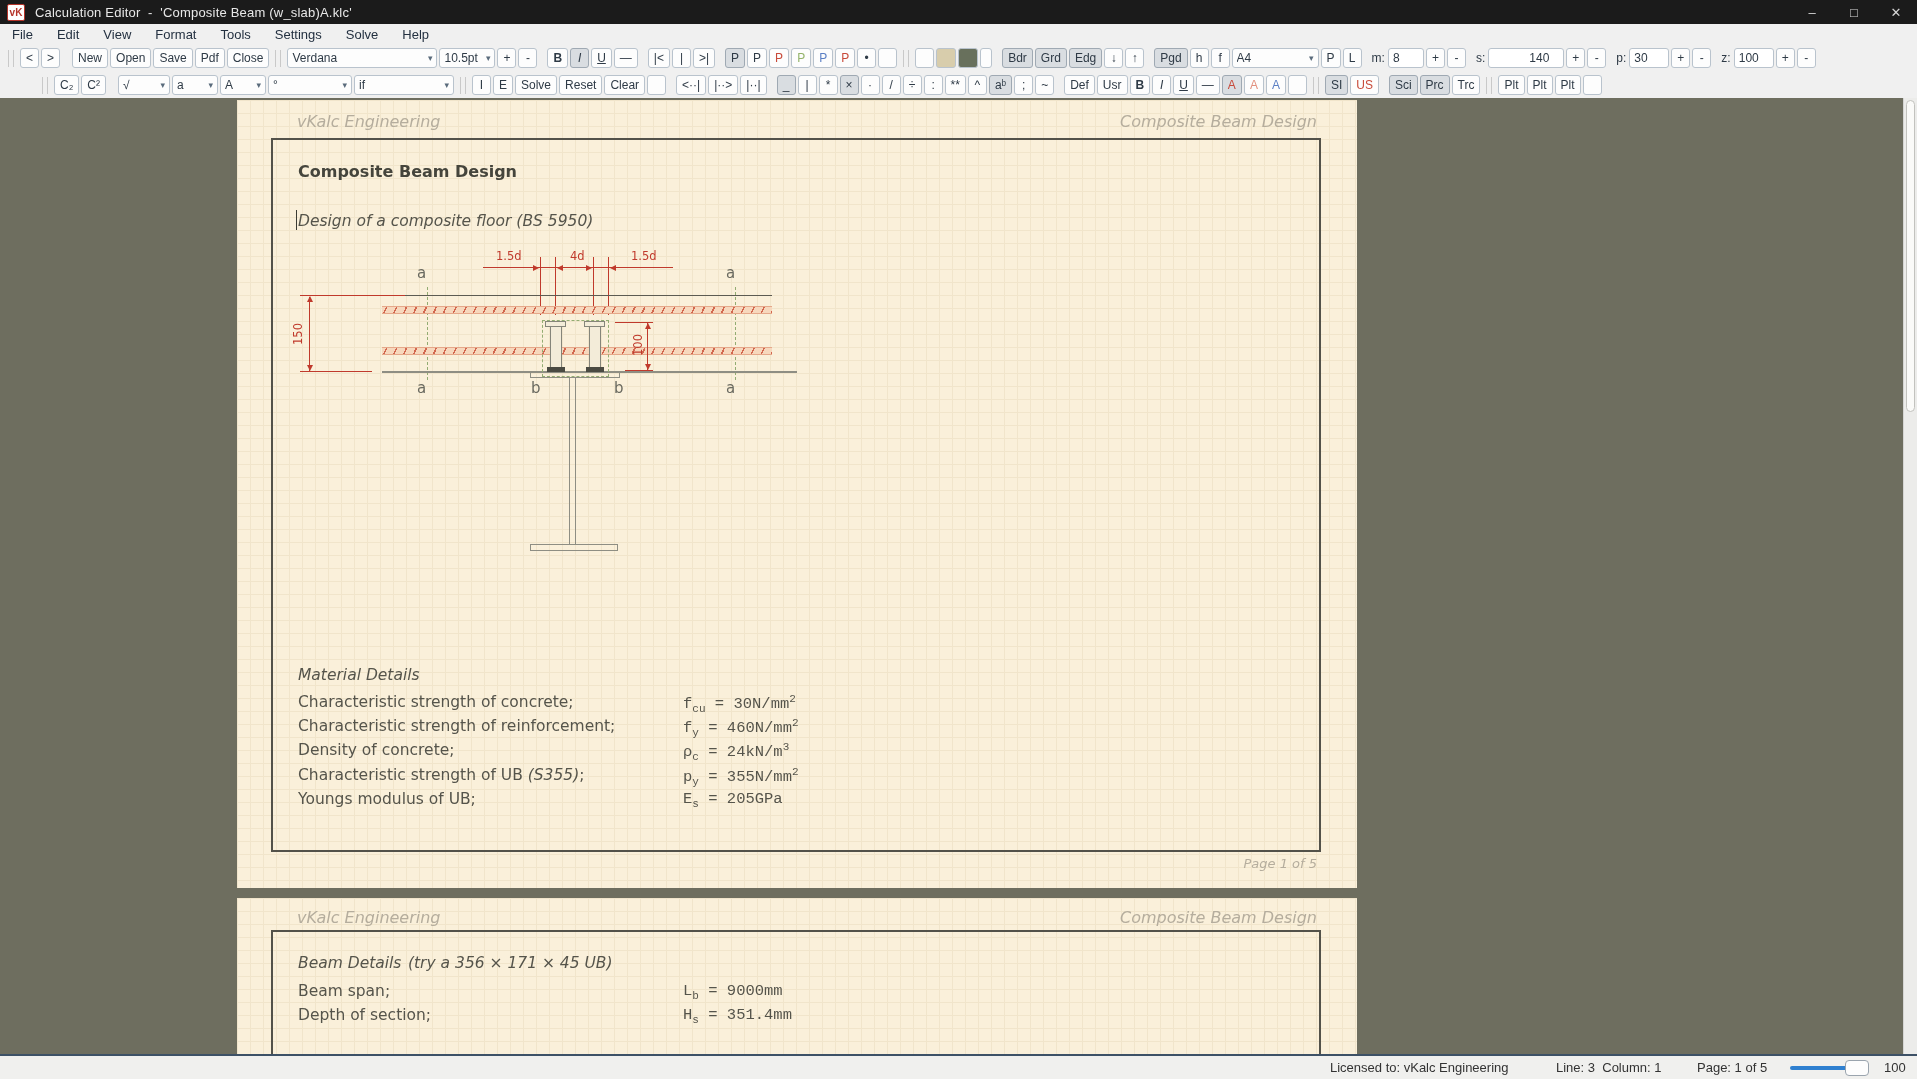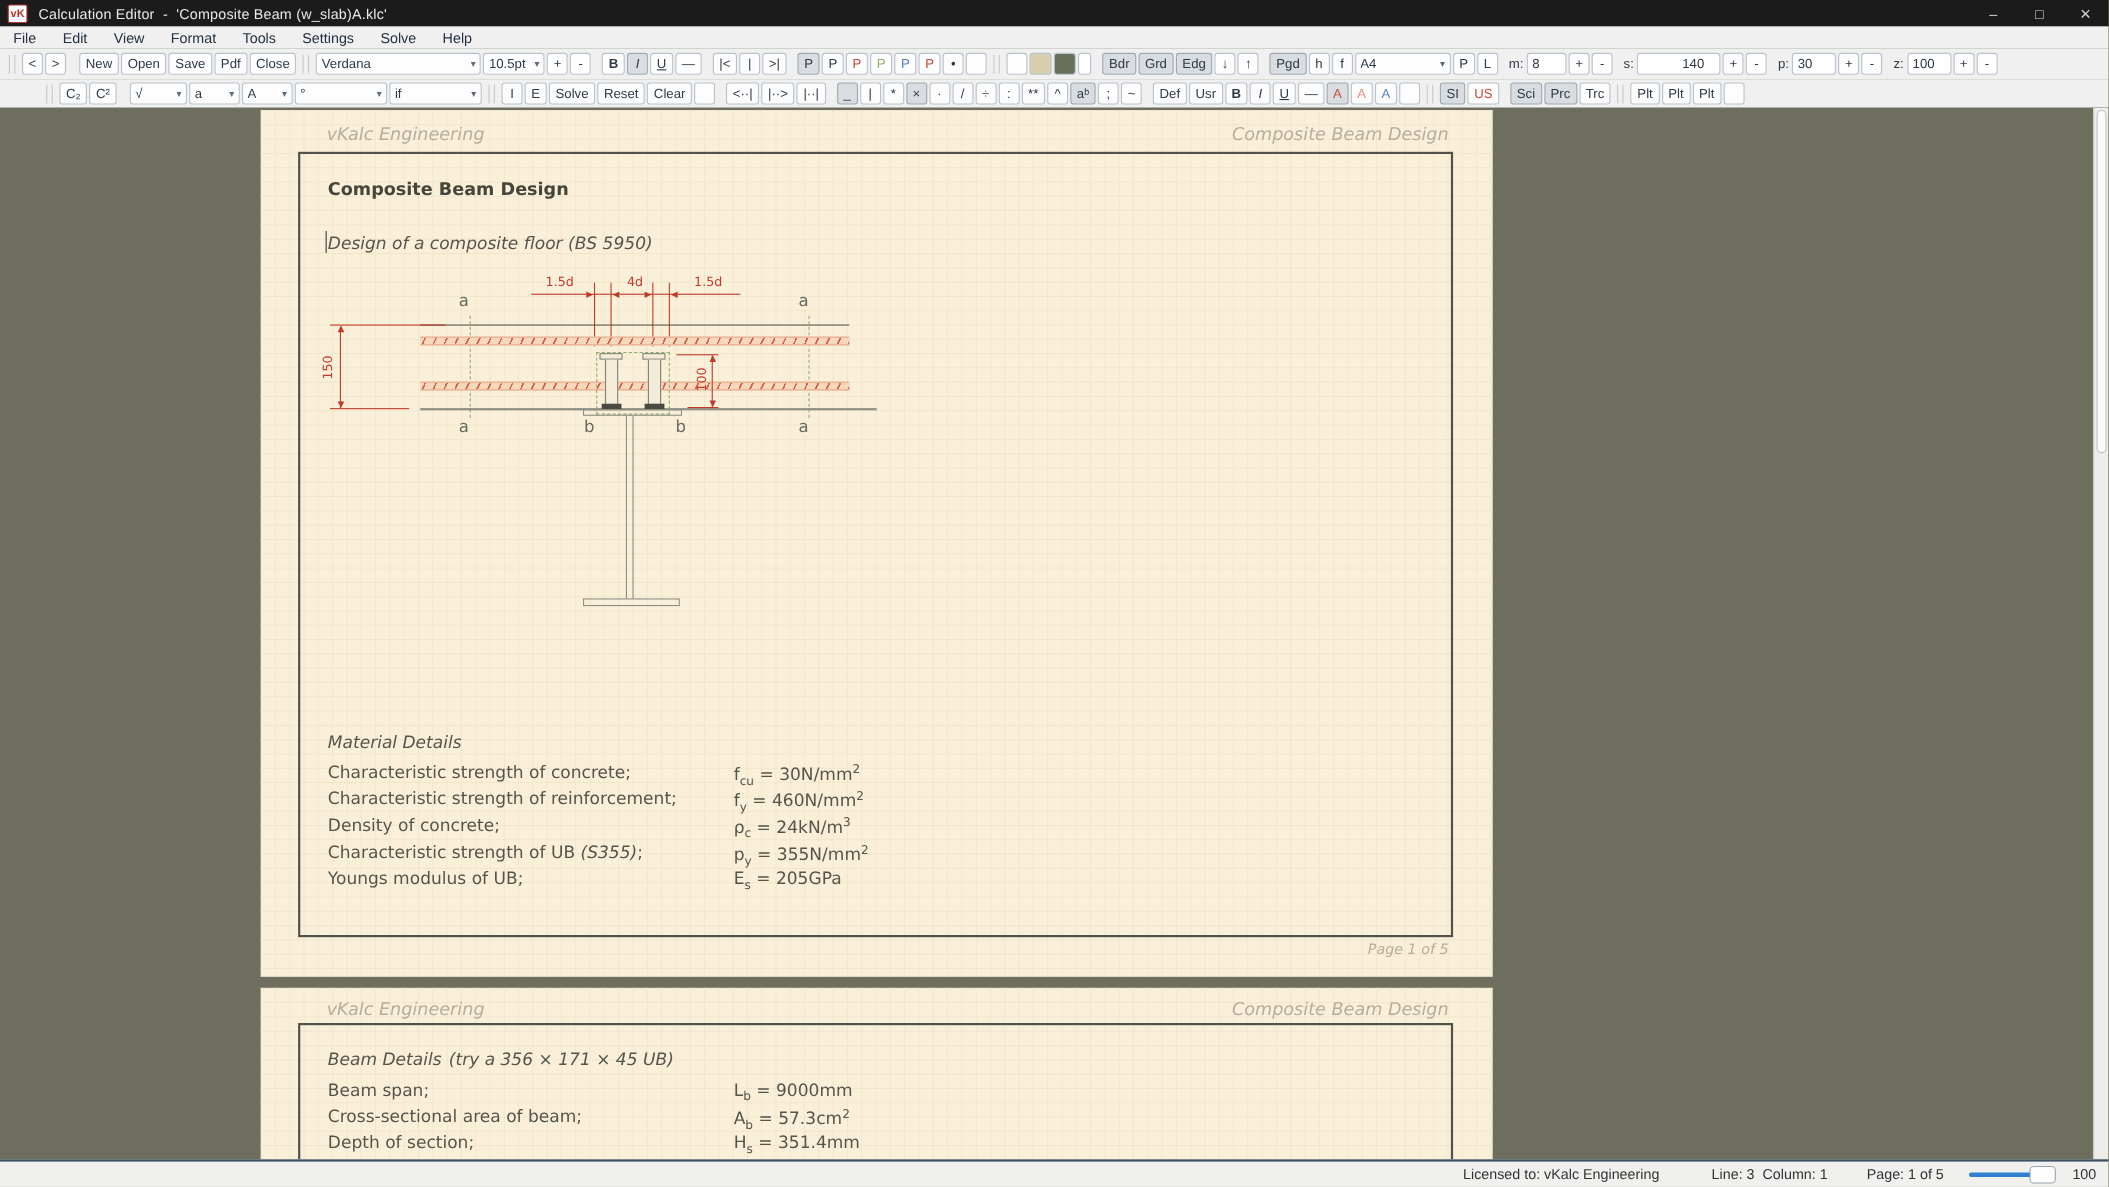--- a/index.html
+++ b/index.html
@@ -61,21 +61,21 @@
   #page2 .page-header{top:10px;}
   .page-frame{position:absolute;left:34px;top:38px;width:1046px;height:710px;border:2px solid #53524a;}
   #page2 .page-frame{top:32px;height:760px;}
   .doc-title{position:absolute;left:61px;top:62px;font-weight:bold;font-size:16px;color:#45453c;}
   .doc-subtitle{position:absolute;left:61px;top:112px;font-style:italic;font-size:15.5px;}
   .caret{position:absolute;left:59px;top:110px;width:1px;height:20px;background:#3c3c34;}
   .doc-heading{position:absolute;font-style:italic;font-size:15.5px;}
   .doc-rows{position:absolute;right:40px;font-size:15.5px;}
   .doc-row{position:relative;height:24.2px;}
   .doc-desc{position:absolute;left:0;white-space:pre;}
-  .doc-val{position:absolute;left:369px;white-space:pre;}
+  .doc-val{position:absolute;left:385px;white-space:pre;font-family:Liberation Mono, monospace;}
   .doc-rows sub,.doc-rows sup{font-size:11px;}
   .page-footer{position:absolute;right:40px;top:756px;font-size:13px;font-style:italic;color:#b5ad9d;}
   
   .diagram{position:absolute;inset:0;}
   .diagram *{position:absolute;box-sizing:border-box;}
   .dim-label{font-size:11.5px;color:#c03a2c;}
   .dim-rot{transform:rotate(-90deg);transform-origin:center;}
   .redline{background:#c03a2c;}
   .sec-label{font-size:15px;color:#6a6a60;}
   .gdash{border-left:1px dashed #93ac72;width:0;}
@@ -224,21 +224,21 @@
       <span class="combo-arrow">▾</span>
     </div>
     <div class="tb-combo" style="width: 46px;">
       <span class="combo-label">A</span>
       <span class="combo-arrow">▾</span>
     </div>
     <div class="tb-combo" style="width: 84px;">
       <span class="combo-label">°</span>
       <span class="combo-arrow">▾</span>
     </div>
-    <div class="tb-combo" style="width: 84px;">
+    <div class="tb-combo" style="width: 100px;">
       <span class="combo-label">if</span>
       <span class="combo-arrow">▾</span>
     </div>
     <span class="tb-grip"></span>
     <button class="tb-btn ">I</button>
     <button class="tb-btn ">E</button>
     <button class="tb-btn ">Solve</button>
     <button class="tb-btn ">Reset</button>
     <button class="tb-btn ">Clear</button>
     <button class="tb-btn "></button>
@@ -390,24 +390,20 @@
     <div class="page-frame"></div>
 
     <div class="doc-heading" style="left:61px;top:56px;">Beam Details</div>
     <div class="doc-heading" style="left:171px;top:56px;">(try a 356 × 171 × 45 UB)</div>
     <div class="doc-rows" style="left:61px;top:84px;">
         <div class="doc-row">
           <span class="doc-desc">Beam span;</span>
           <span class="doc-val">L<sub>b</sub> = 9000mm</span>
         </div>
         <div class="doc-row">
-          <span class="doc-desc">Cross-sectional area of beam;</span>
-          <span class="doc-val">A<sub>b</sub> = 57.3cm<sup>2</sup></span>
-        </div>
-        <div class="doc-row">
           <span class="doc-desc">Depth of section;</span>
           <span class="doc-val">H<sub>s</sub> = 351.4mm</span>
         </div>
       </div>
   </div>
 
   <div class="v-scrollbar">
     <div class="v-thumb"></div>
   </div>
 </div>

